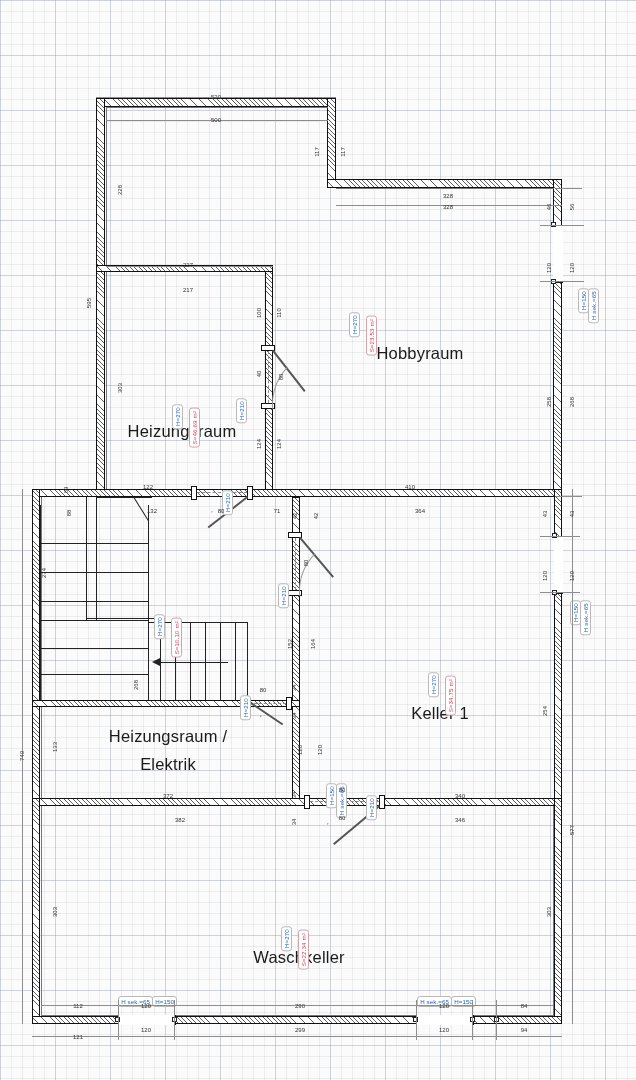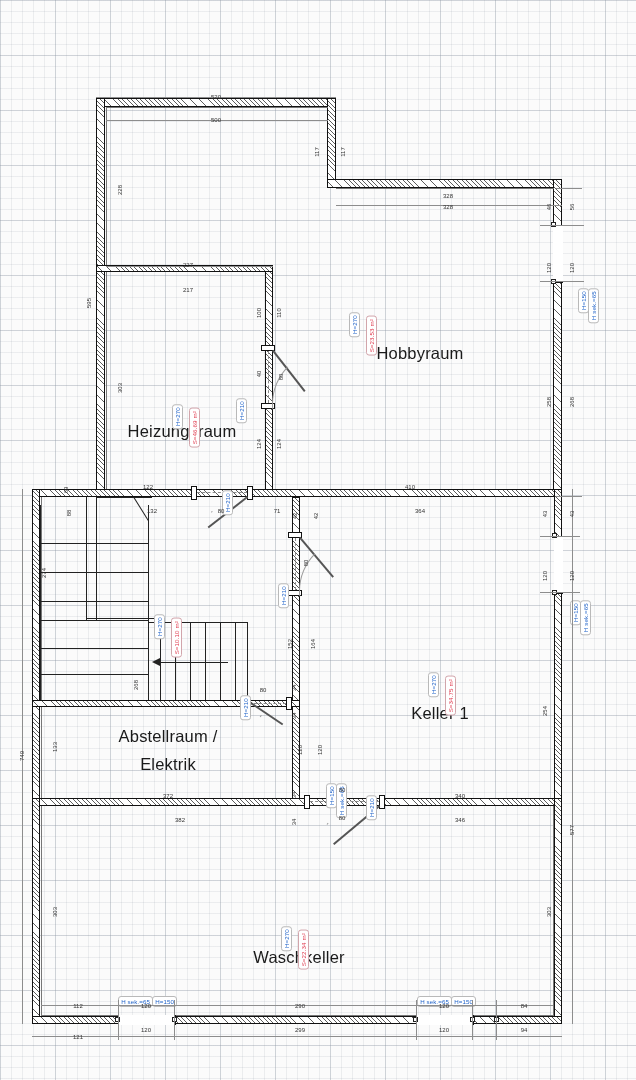--- a/index.html
+++ b/index.html
@@ -195,21 +195,21 @@
 
   <div class="opening" style="left:416px;top:1015px;width:56px;height:10px;border-left:1.2px solid #111;border-right:1.2px solid #111;"></div>
   <div class="tickm" style="left:413px;top:1017px;"></div>
   <div class="tickm" style="left:470px;top:1017px;"></div>
 
   <div class="tickm" style="left:494px;top:1017px;"></div>
 
   <div class="rname" style="left:360px;top:344px;width:120px;">Hobbyraum</div>
   <div class="rname" style="left:112px;top:422px;width:140px;">Heizungsraum</div>
   <div class="rname" style="left:400px;top:704px;width:80px;">Keller 1</div>
-  <div class="rname" style="left:98px;top:727px;width:140px;">Abstellraum /</div>
+  <div class="rname" style="left:98px;top:727px;width:140px;">Heizungsraum /</div>
   <div class="rname" style="left:98px;top:755px;width:140px;">Elektrik</div>
   <div class="rname" style="left:237px;top:948px;width:124px;">Waschkeller</div>
 
   <div class="tag blue rot" style="left:349px;top:312px;">H=270</div>
   <div class="tag red rot" style="left:366px;top:316px;">S=23.53 m²</div>
 
   <div class="tag blue rot" style="left:172px;top:404px;">H=270</div>
   <div class="tag red rot" style="left:189px;top:408px;">S=46.69 m²</div>
 
   <div class="tag blue rot" style="left:154px;top:614px;">H=270</div>

